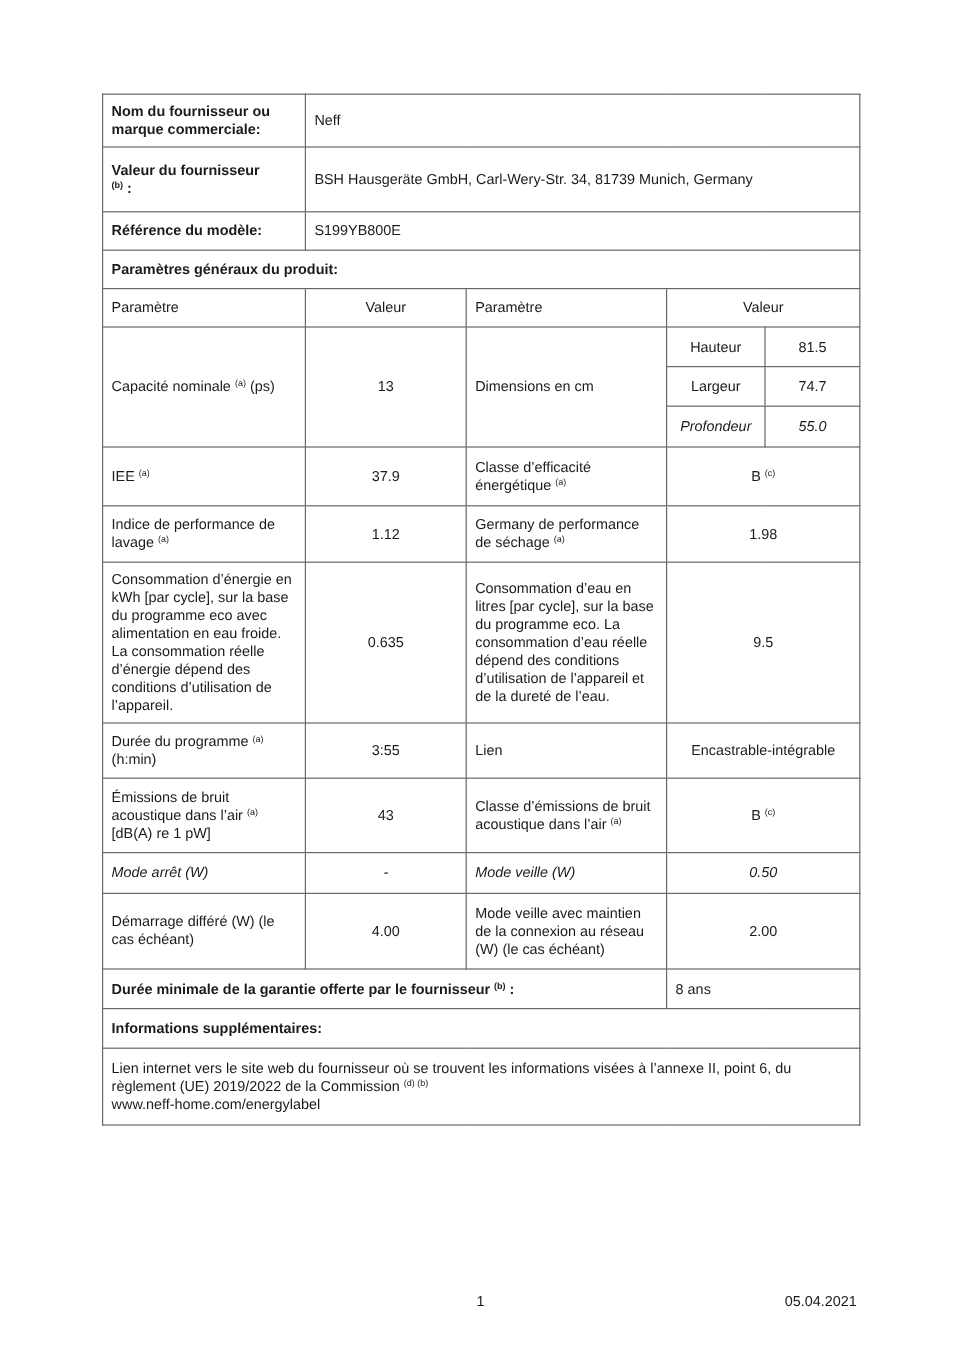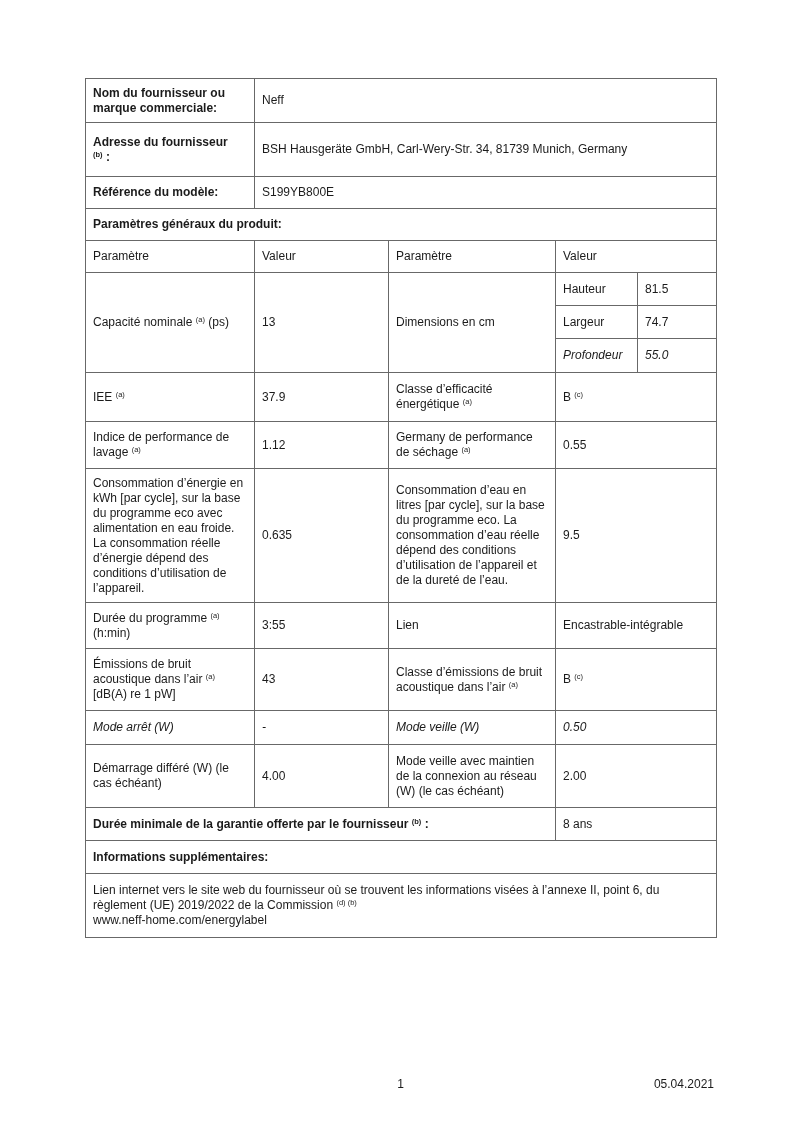--- a/index.html
+++ b/index.html
@@ -16,21 +16,21 @@
   td {
     border:1px solid #686868;
     padding:4px 7px;
     font-size:12px; line-height:15px;
     vertical-align:middle;
     white-space:pre-line;
     overflow:hidden;
     text-align:left;
   }
   td.b { font-weight:bold; }
-  td.c { text-align:left; }
+  td.c { text-align:center; }
   sup {
     font-size:7.5px; line-height:0; vertical-align:4px;
   }
 
   tr.h33 td { height:23px; }  
   tr.h34 td { height:24px; }
   tr.h35 td { height:25px;font-style:italic; }
   tr.h45 td { height:35px; }
   tr.h47 td { height:37px; }
   tr.h48 td { height:38px; }
@@ -62,21 +62,21 @@
         <col style="width:79px">
     </colgroup>
     <tbody>
 
       <tr class="h45">
         <td class="b"><span>Nom du fournisseur ou marque commerciale:</span></td>
         <td colspan="4">Neff</td>
       </tr>
 
       <tr class="h55">
-        <td class="b"><span>Adresse du fournisseur
+        <td class="b"><span>Valeur du fournisseur
 </span><sup>(b)</sup><span> :</span></td>
         <td colspan="4">BSH Hausgeräte GmbH, Carl-Wery-Str. 34, 81739 Munich, Germany</td>
       </tr>
 
       <tr class="h33">
         <td class="b"><span>Référence du modèle:</span></td>
         <td colspan="4">S199YB800E</td>
       </tr>
 
       <tr class="h33">
@@ -110,21 +110,21 @@
         <td><span>IEE </span><sup>(a)</sup></td>
         <td class="c"><span>37.9</span></td>
         <td><span>Classe d’efficacité énergétique </span><sup>(a)</sup></td>
         <td class="c" colspan="2"><span>B </span><sup>(c)</sup></td>
       </tr>
 
       <tr class="h48">
         <td><span>Indice de performance de lavage </span><sup>(a)</sup></td>
         <td class="c"><span>1.12</span></td>
         <td><span>Germany de performance de séchage </span><sup>(a)</sup></td>
-        <td class="c" colspan="2"><span>0.55</span></td>
+        <td class="c" colspan="2"><span>1.98</span></td>
       </tr>
 
       <tr class="h135">
         <td><span>Consommation d’énergie en kWh [par cycle], sur la base du programme eco avec alimentation en eau froide. La consommation réelle d’énergie dépend des conditions d’utilisation de l’appareil.</span></td>
         <td class="c"><span>0.635</span></td>
         <td><span>Consommation d’eau en litres [par cycle], sur la base du programme eco. La consommation d’eau réelle dépend des conditions d’utilisation de l’appareil et de la dureté de l’eau.</span></td>
         <td class="c" colspan="2"><span>9.5</span></td>
       </tr>
 
       <tr class="h47">

